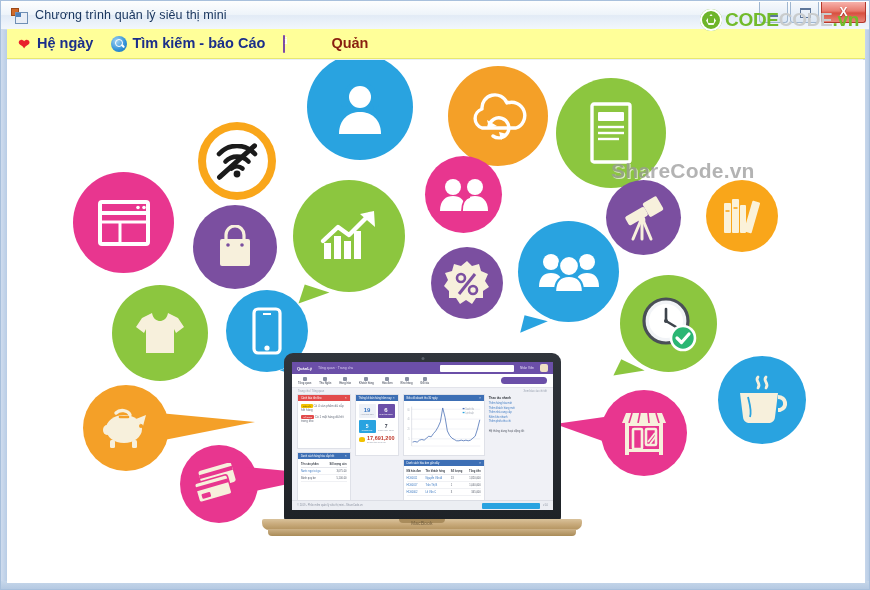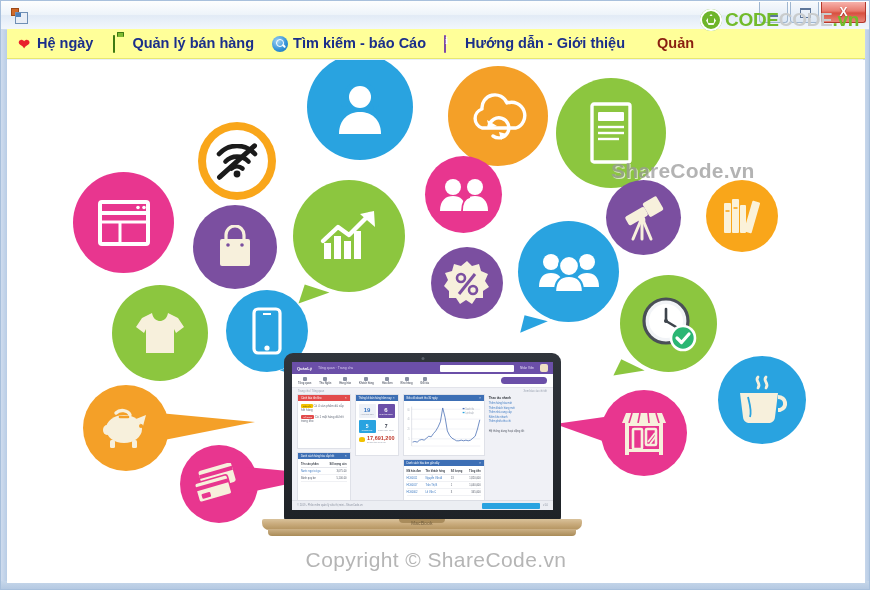--- a/index.html
+++ b/index.html
@@ -340,20 +340,21 @@
   <div class="frame-left"></div>
   <div class="frame-right"></div>
   <div class="frame-bottom"></div>
 
   <div class="titlebar">
     <div class="titlebar-icon">
       <span class="ti-sq1"></span>
         <span class="ti-sq2"></span>
         <span class="ti-sq3"></span>
     </div>
+    <div class="titlebar-text">Chương trình quản lý siêu thị mini</div>
 
     <div class="winbtns">
       <div class="winbtn min">
           <span class="bar"></span>
         </div>
       <div class="winbtn max">
           <span class="box"></span>
         </div>
       <div class="winbtn close">
         <span class="x">X</span>
@@ -368,33 +369,28 @@
     </div>
   </div>
 
   <div class="menubar">
 
     <div class="menu-item">
       <span class="ic ic-heart">❤</span>
       <span class="mi-label">Hệ ngày</span>
     </div>
 
-    <div class="menu-item">
-      <span class="ic"><span class="ic-bottle"></span></span>
-      <span class="mi-label">Quản lý bán hàng</span>
-    </div>
 
     <div class="menu-item">
       <span class="ic ic-search"></span>
       <span class="mi-label">Tìm kiếm -  báo Cáo</span>
     </div>
 
     <div class="menu-item">
       <span class="ic"><span class="ic-info"></span></span>
-      <span class="mi-label">Hướng dẫn - Giới thiệu</span>
     </div>
 
     <div class="menu-item exit">
       <span class="mi-label">Quản</span>
     </div>
   </div>
 
   <div class="canvas">
 
     <div class="circle" style="left:66px;top:112px;width:101px;height:101px;background:#e8368f;">
@@ -816,16 +812,15 @@
 
           </div>
         </div>
       </div>
       <div class="lt-base"></div>
       <div class="lt-foot"></div>
       <div class="lt-label">MacBook</div>
     </div>
 
     <div class="watermark-body">ShareCode.vn</div>
-    <div class="copyright">Copyright © ShareCode.vn</div>
 
   </div>
 </div>
 
 </body></html>

